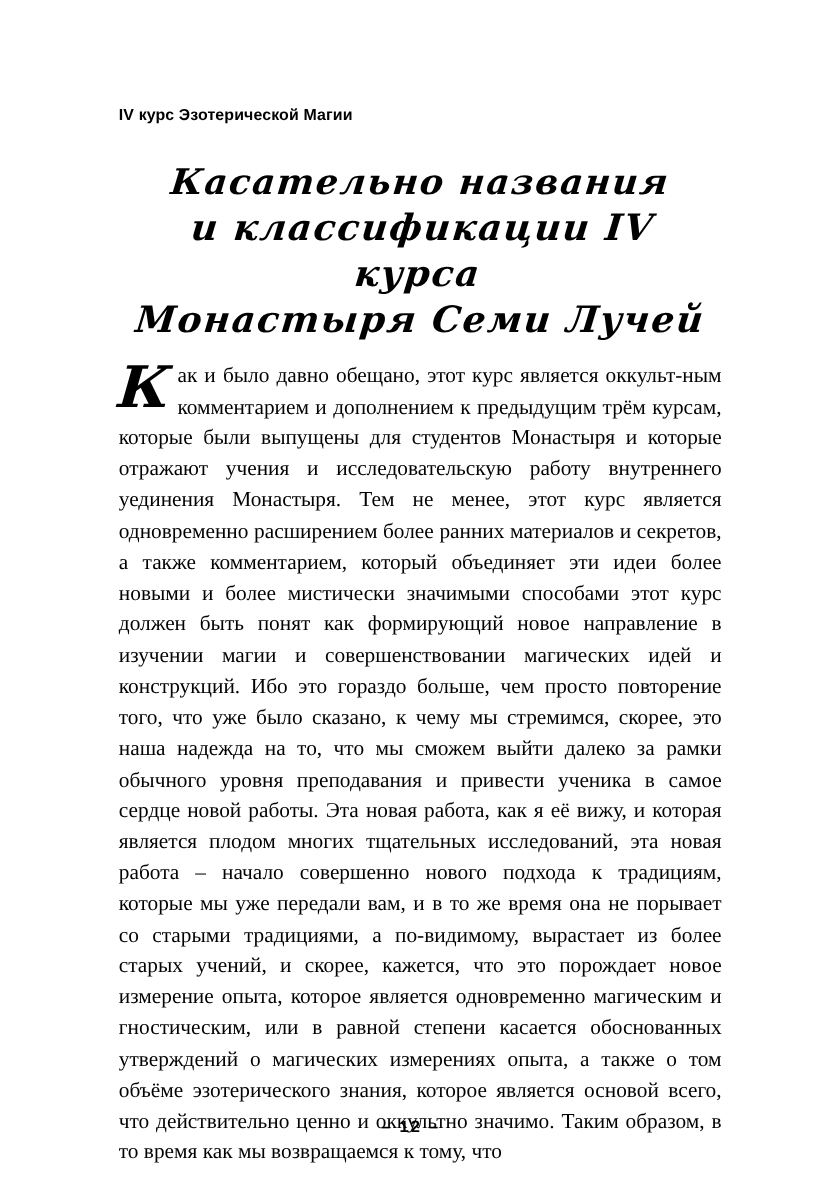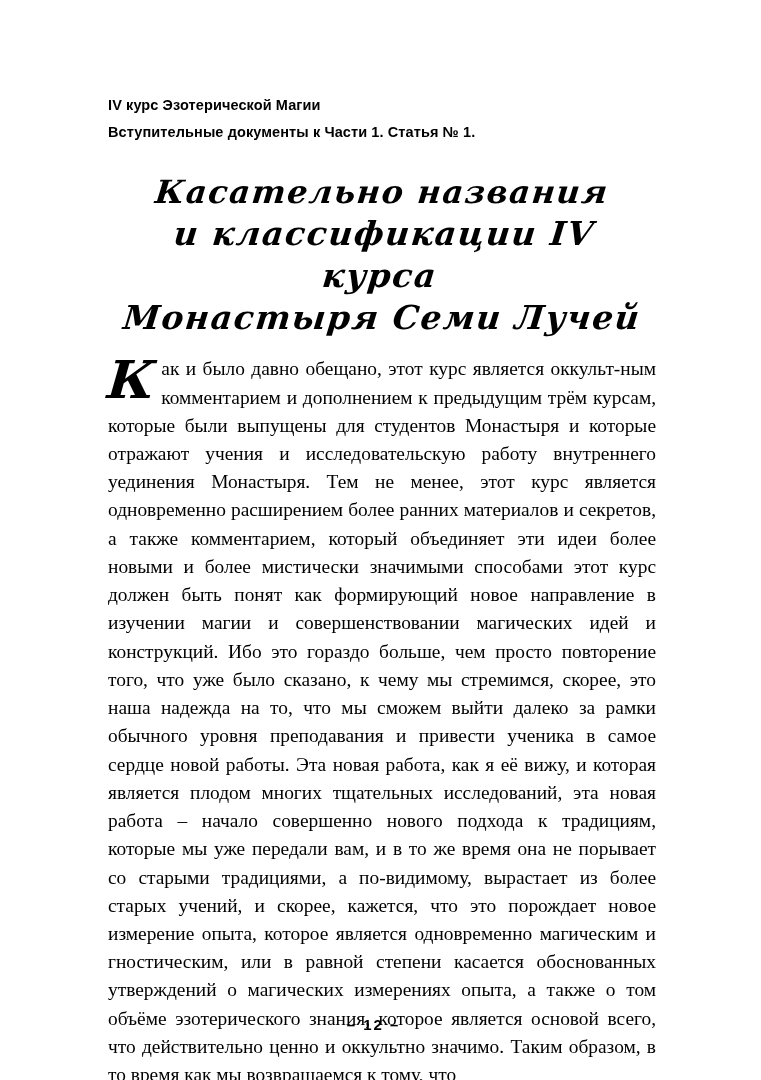--- a/index.html
+++ b/index.html
@@ -97,21 +97,20 @@
 </style>
 </head>
 <body>
 
 <div class="page">
 
   <div class="content">
 
     <div class="header-block">
       <div class="header-line">IV курс Эзотерической Магии</div>
-      <div class="header-line">Вступительные документы к Части 1. Статья № 1.</div>
     </div>
 
     <div class="title-block">
       <span class="title-line l1">Касательно названия</span>
       <span class="title-line l2">и классификации IV курса</span>
       <span class="title-line l3">Монастыря Семи Лучей</span>
     </div>
 
     <div class="body-text">
       <span class="dropcap">К</span>

